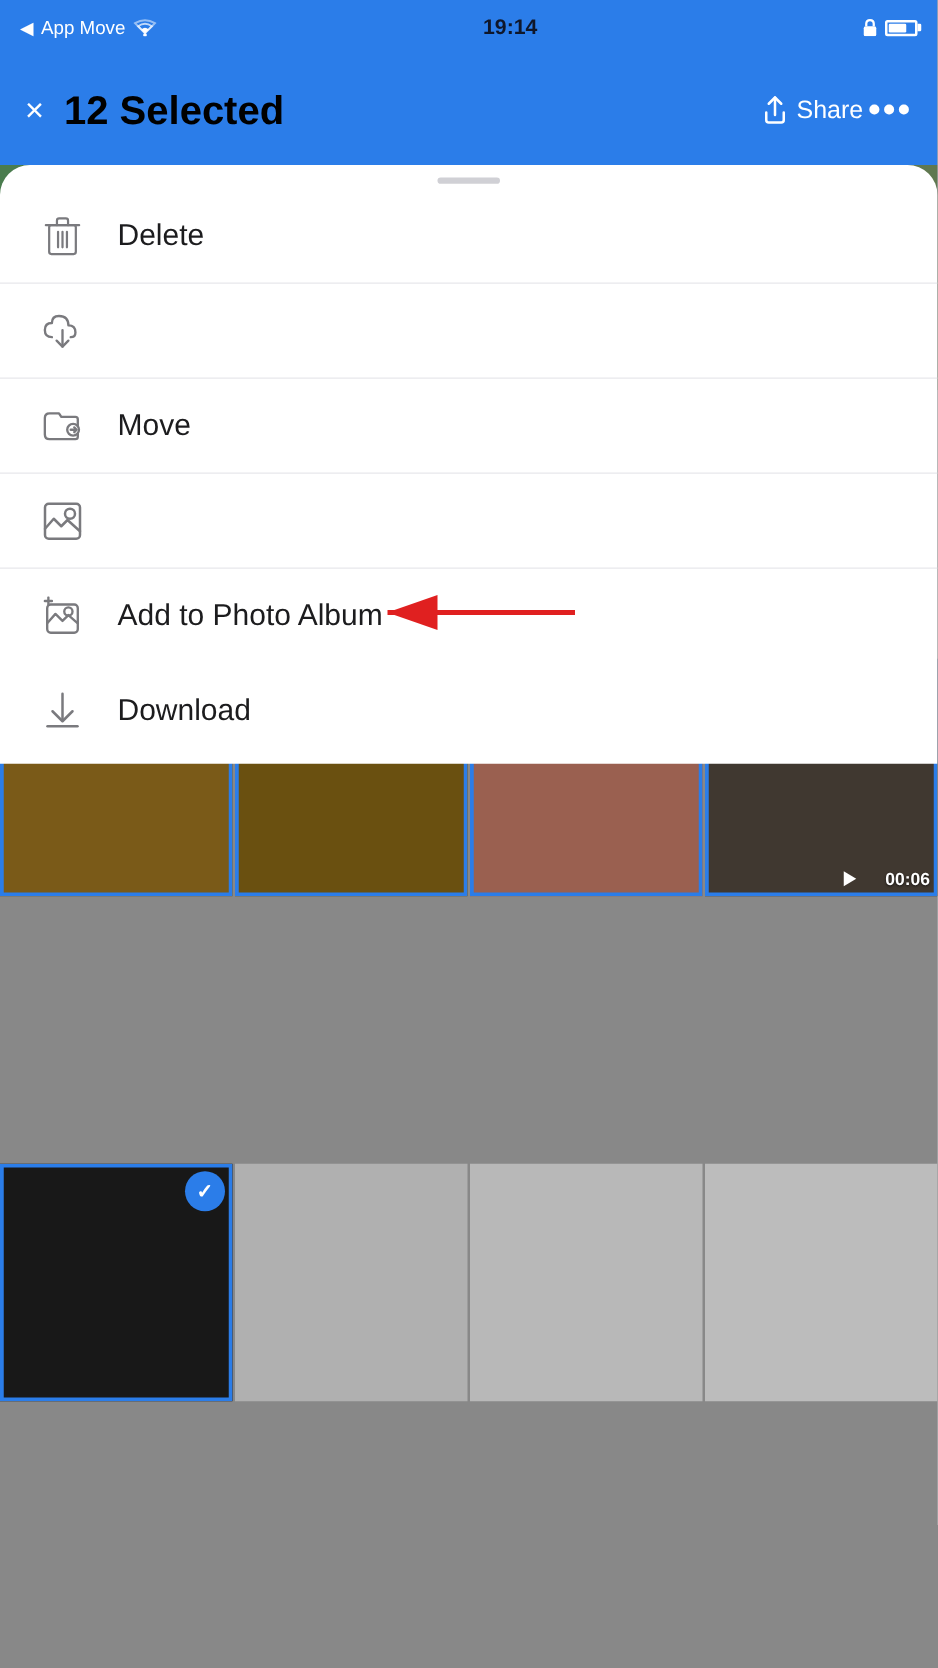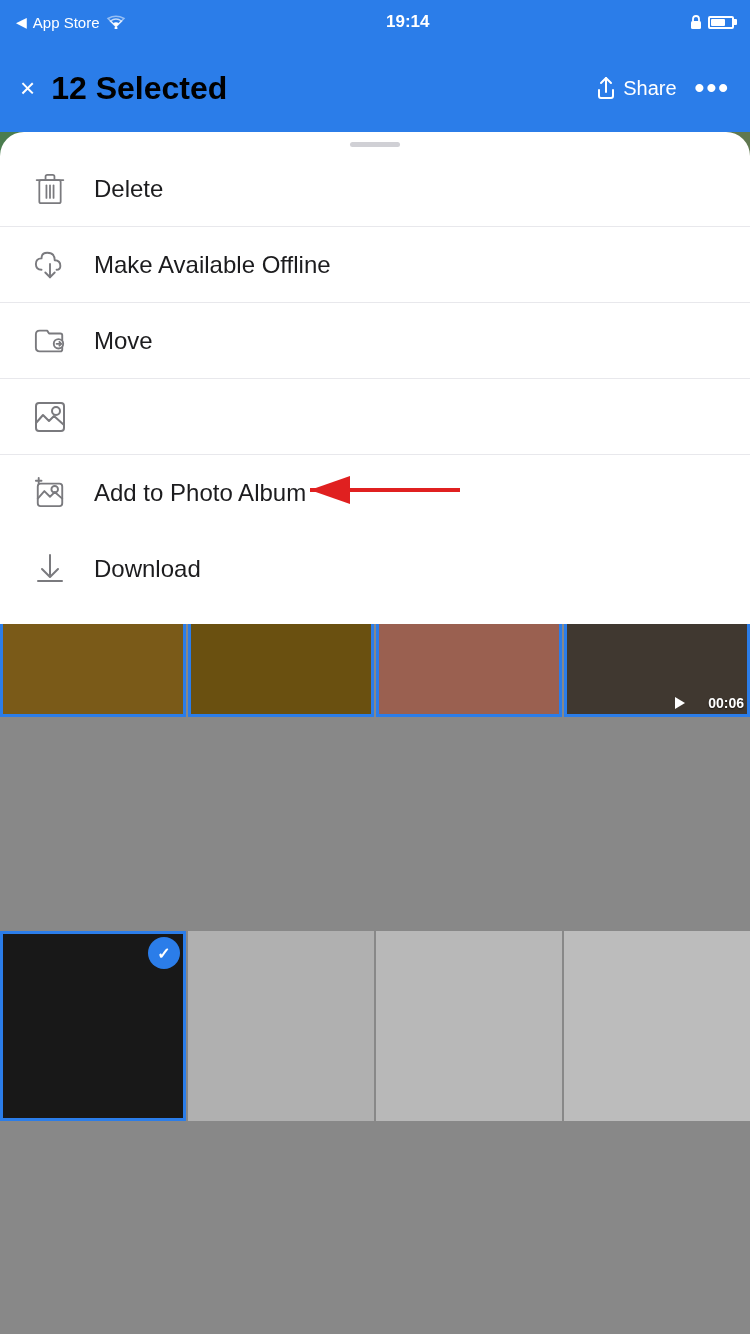--- a/index.html
+++ b/index.html
@@ -25,21 +25,21 @@
     }
     .status-left {
       display: flex;
       align-items: center;
       gap: 6px;
       color: white;
       font-size: 15px;
       font-weight: 500;
     }
     .status-center {
-      color: #ffffff;
+      color: #0f172a;
       font-size: 17px;
       font-weight: 600;
     }
     .status-right {
       display: flex;
       align-items: center;
       gap: 6px;
       color: white;
       font-size: 13px;
     }
@@ -62,21 +62,21 @@
     }
     .nav-title {
       color: #000000;
       font-size: 32px;
       font-weight: 700;
       flex: 1;
     }
     .nav-actions {
       display: flex;
       align-items: center;
-      gap: 18px;
+      gap: 4px;
     }
     .nav-share {
       display: flex;
       align-items: center;
       gap: 6px;
       color: white;
       font-size: 19px;
     }
     .nav-more {
       color: white;
@@ -149,21 +149,21 @@
 
     
     .sheet {
       position: absolute;
       top: 132px;
       left: 0;
       width: 750px;
       background: white;
       border-radius: 24px 24px 0 0;
       z-index: 10;
-      padding-bottom: 17px;
+      padding-bottom: 4px;
     }
 
     .sheet-handle {
       width: 50px;
       height: 5px;
       background: #d0d0d5;
       border-radius: 3px;
       margin: 10px auto 4px;
     }
 
@@ -238,21 +238,21 @@
       background: white;
       border-radius: 1px;
     }
   </style>
 </head>
 <body>
 
 <div class="status-bar">
   <div class="status-left">
     <span style="font-size:14px;">◀</span>
-    <span>App Store</span>
+    <span>App Move</span>
     <svg width="20" height="14" viewBox="0 0 20 14" fill="white">
       <path d="M10 11.5 L13 8.5 Q10 6 7 8.5 Z" opacity="1"></path>
       <path d="M10 11.5 L15.5 6 Q10 2 4.5 6 Z" opacity="0.7" fill="none" stroke="white" stroke-width="1.5"></path>
       <path d="M10 11.5 L18 3.5 Q10 -1 2 3.5 Z" opacity="0.5" fill="none" stroke="white" stroke-width="1.5"></path>
       <circle cx="10" cy="13" r="1.5" fill="white"></circle>
     </svg>
   </div>
   <div class="status-center">19:14</div>
   <div class="status-right">
     <svg width="12" height="14" viewBox="0 0 12 14" fill="white">
@@ -333,21 +333,20 @@
   </div>
 
   <div class="menu-item">
     <div class="menu-icon">
       <svg viewBox="0 0 34 30" fill="none" stroke="#7a7a7e" stroke-width="2" stroke-linecap="round" stroke-linejoin="round">
         <path d="M8 20 Q2 20 2 14 Q2 8 8 8 Q8 2 14 2 Q22 2 22 10 Q28 10 28 16 Q28 20 24 20"></path>
         <line x1="17" y1="14" x2="17" y2="28"></line>
         <polyline points="12,23 17,28 22,23"></polyline>
       </svg>
     </div>
-    <span class="menu-label">Make Available Offline</span>
   </div>
 
   <div class="menu-item">
     <div class="menu-icon">
       <svg viewBox="0 0 34 30" fill="none" stroke="#7a7a7e" stroke-width="2" stroke-linecap="round" stroke-linejoin="round">
         <path d="M2 8 Q2 4 6 4 L14 4 L16 7 L28 7 Q30 7 30 9 L30 24 Q30 26 28 26 L6 26 Q2 26 2 22 Z"></path>
         <circle cx="26" cy="18" r="5" stroke="#7a7a7e" fill="white"></circle>
         <polyline points="24,18 28,18"></polyline>
         <polyline points="27,16 29,18 27,20"></polyline>
       </svg>

